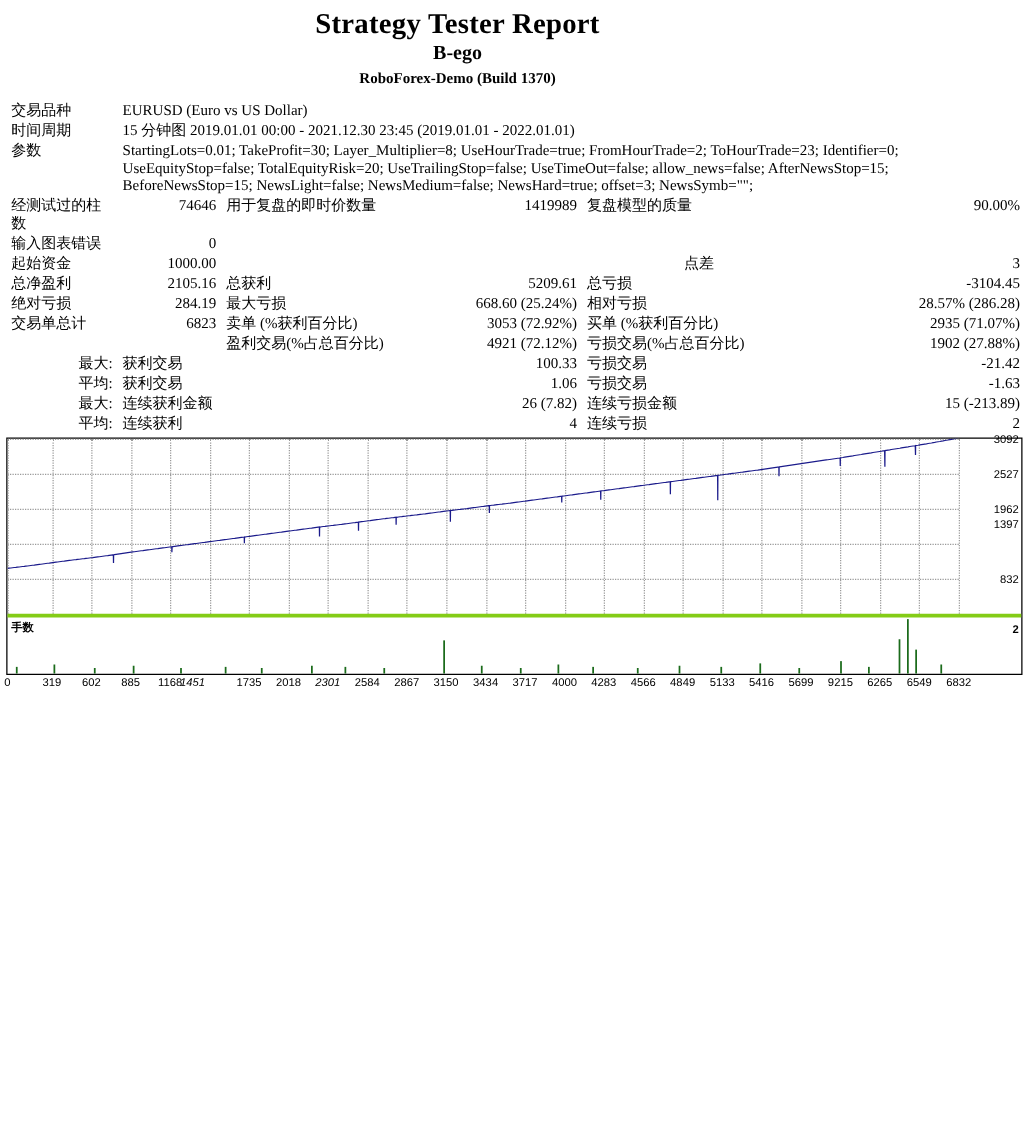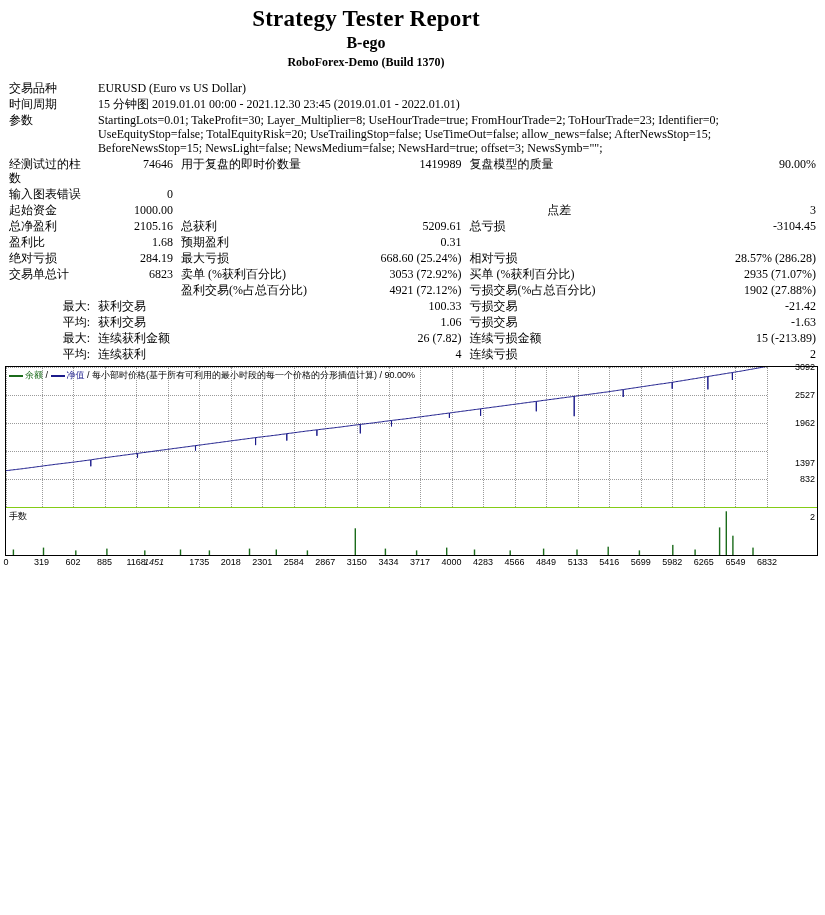--- a/index.html
+++ b/index.html
@@ -127,23 +127,24 @@
     position: absolute;
     right: 2px;
     font-family: "Liberation Sans", sans-serif;
     font-size: 9px;
     color: #000;
     transform: translateY(-50%);
   }
   .lots-chart {
     position: relative;
     height: 48px;
-    border-top: 1px solid #84cc16;
+    border-top: 3px solid #84cc16;
     width: 100%;
     box-sizing: border-box;
+    font-weight: bold;
   }
   .lots-label {
     position: absolute;
     left: 3px; top: 2px;
     font-family: "Liberation Sans", sans-serif;
     font-size: 9px;
   }
   .lots-inner {
     position: absolute;
     left: 0; right: 50px; top: 0; bottom: 0;
@@ -230,28 +231,20 @@
 
       <tr>
         <td class="lbl">总净盈利</td>
         <td class="val">2105.16</td>
         <td class="valL">总获利</td>
         <td class="val">5209.61</td>
         <td class="valL">总亏损</td>
         <td class="val">-3104.45</td>
       </tr>
 
-      <tr>
-        <td class="lbl">盈利比</td>
-        <td class="val">1.68</td>
-        <td class="valL">预期盈利</td>
-        <td class="val">0.31</td>
-        <td class="valL"></td>
-        <td class="val"></td>
-      </tr>
 
       <tr>
         <td class="lbl">绝对亏损</td>
         <td class="val">284.19</td>
         <td class="valL">最大亏损</td>
         <td class="val">668.60 (25.24%)</td>
         <td class="valL">相对亏损</td>
         <td class="val">28.57% (286.28)</td>
       </tr>
 
@@ -307,27 +300,20 @@
         <td class="valL"></td>
         <td class="val">4</td>
         <td class="valL">连续亏损</td>
         <td class="val">2</td>
       </tr>
     </tbody>
   </table>
 
   <div class="chart-wrap">
     <div class="equity-chart">
-      <div class="legend">
-        <span class="lbl1"><span class="sw" style="background:#1b6b1b"></span><span>余额</span></span>
-        <span style="color:#000"> / </span>
-        <span class="lbl2"><span class="sw" style="background:#1b1b8b"></span><span>净值</span></span>
-        <span style="color:#000"> / </span>
-        <span class="lbl3">每小部时价格(基于所有可利用的最小时段的每一个价格的分形插值计算) / 90.00%</span>
-      </div>
       <div class="chart-inner" id="equity-inner">
           <div class="hgrid" style="top: 0px;"></div>
           <div class="hgrid" style="top: 28px;"></div>
           <div class="hgrid" style="top: 56px;"></div>
           <div class="hgrid" style="top: 84px;"></div>
           <div class="hgrid" style="top: 112px;"></div>
           <div class="vgrid" style="left: 0px;"></div>
           <div class="vgrid" style="left: 35.5326px;"></div>
           <div class="vgrid" style="left: 67.0553px;"></div>
           <div class="vgrid" style="left: 98.578px;"></div>
@@ -353,21 +339,21 @@
           <div class="vgrid" style="left: 729.477px;"></div>
           <div class="vgrid" style="left: 761px;"></div>
           <svg width="761" height="140" style="position: absolute; left: 0px; top: 0px;">
             <path d="M0.0 103.7 L1.3 103.5 L2.7 103.4 L4.0 103.2 L5.3 103.0 L6.7 102.9 L8.0 102.7 L9.4 102.6 L10.7 102.4 L12.0 102.2 L13.4 102.1 L14.7 101.9 L16.0 101.8 L17.4 101.6 L18.7 101.4 L20.0 101.2 L21.4 101.1 L22.7 100.9 L24.1 100.7 L25.4 100.5 L26.7 100.4 L28.1 100.2 L29.4 100.0 L30.7 99.8 L32.1 99.6 L33.4 99.5 L34.8 99.3 L36.1 99.1 L37.4 98.9 L38.8 98.7 L40.1 98.6 L41.4 98.4 L42.8 98.2 L44.1 98.0 L45.4 97.9 L46.8 97.7 L48.1 97.5 L49.5 97.3 L50.8 97.2 L52.1 97.0 L53.5 96.8 L54.8 96.7 L56.1 96.5 L57.5 96.4 L58.8 96.2 L60.1 96.0 L61.5 95.9 L62.8 95.7 L64.2 95.6 L65.5 95.4 L66.8 95.2 L68.2 95.1 L69.5 94.9 L70.8 94.7 L72.2 94.5 L73.5 94.4 L74.9 94.2 L76.2 94.0 L77.5 93.8 L78.9 93.6 L80.2 93.5 L81.5 93.3 L82.9 93.1 L84.2 92.9 L84.7 92.9 L84.8 99.3 L84.9 92.9 L85.5 92.7 L86.9 92.5 L88.2 92.3 L89.6 92.1 L90.9 91.9 L92.2 91.7 L93.6 91.5 L94.9 91.3 L96.2 91.1 L97.6 90.9 L98.9 90.7 L100.2 90.5 L101.6 90.4 L102.9 90.2 L104.3 90.0 L105.6 89.8 L106.9 89.6 L108.3 89.5 L109.6 89.3 L110.9 89.1 L112.3 88.9 L113.6 88.8 L115.0 88.6 L116.3 88.4 L117.6 88.2 L119.0 88.0 L120.3 87.9 L121.6 87.7 L123.0 87.5 L124.3 87.3 L125.6 87.2 L127.0 87.0 L128.3 86.8 L129.7 86.6 L131.0 86.4 L131.4 86.4 L131.5 90.8 L131.7 86.4 L132.3 86.3 L133.7 86.1 L135.0 85.9 L136.3 85.7 L137.7 85.5 L139.0 85.4 L140.3 85.2 L141.7 85.0 L143.0 84.8 L144.4 84.7 L145.7 84.5 L147.0 84.3 L148.4 84.1 L149.7 83.9 L151.0 83.8 L152.4 83.6 L153.7 83.4 L155.1 83.2 L156.4 83.0 L157.7 82.9 L159.1 82.7 L160.4 82.5 L161.7 82.3 L163.1 82.2 L164.4 82.0 L165.7 81.8 L167.1 81.6 L168.4 81.4 L169.8 81.3 L171.1 81.1 L172.4 80.9 L173.8 80.7 L175.1 80.6 L176.4 80.4 L177.8 80.2 L179.1 80.0 L180.4 79.8 L181.8 79.7 L183.1 79.5 L184.5 79.3 L185.8 79.1 L187.1 78.9 L188.5 78.8 L189.4 78.6 L189.5 83.6 L189.6 78.6 L189.8 78.6 L191.1 78.4 L192.5 78.2 L193.8 78.1 L195.2 77.9 L196.5 77.7 L197.8 77.5 L199.2 77.3 L200.5 77.2 L201.8 77.0 L203.2 76.8 L204.5 76.6 L205.8 76.4 L207.2 76.3 L208.5 76.1 L209.9 75.9 L211.2 75.7 L212.5 75.6 L213.9 75.4 L215.2 75.2 L216.5 75.0 L217.9 74.8 L219.2 74.7 L220.5 74.5 L221.9 74.3 L223.2 74.1 L224.6 73.9 L225.9 73.8 L227.2 73.6 L228.6 73.4 L229.9 73.2 L231.2 73.1 L232.6 72.9 L233.9 72.7 L235.3 72.5 L236.6 72.3 L237.9 72.2 L239.3 72.0 L240.6 71.8 L241.9 71.6 L243.3 71.5 L244.6 71.3 L245.9 71.1 L247.3 70.9 L248.6 70.7 L249.5 70.6 L249.6 78.1 L249.7 70.6 L250.0 70.6 L251.3 70.4 L252.6 70.2 L254.0 70.1 L255.3 69.9 L256.6 69.8 L258.0 69.6 L259.3 69.4 L260.6 69.3 L262.0 69.1 L263.3 69.0 L264.7 68.8 L266.0 68.6 L267.3 68.5 L268.7 68.3 L270.0 68.1 L271.3 68.0 L272.7 67.8 L274.0 67.6 L275.4 67.4 L276.7 67.2 L278.0 67.1 L279.4 66.9 L280.7 66.7 L280.7 66.7 L280.8 73.6 L280.9 66.7 L282.0 66.5 L283.4 66.3 L284.7 66.2 L286.0 66.0 L287.4 65.8 L288.7 65.6 L290.1 65.5 L291.4 65.3 L292.7 65.1 L294.1 64.9 L295.4 64.7 L296.7 64.6 L298.1 64.4 L299.4 64.2 L300.7 64.0 L302.1 63.9 L303.4 63.7 L304.8 63.6 L306.1 63.4 L307.4 63.2 L308.8 63.1 L310.1 62.9 L310.8 62.8 L310.9 68.8 L311.0 62.8 L311.4 62.8 L312.8 62.6 L314.1 62.4 L315.4 62.3 L316.8 62.1 L318.1 62.0 L319.5 61.8 L320.8 61.6 L322.1 61.5 L323.5 61.3 L324.8 61.2 L326.1 61.0 L327.5 60.9 L328.8 60.7 L330.2 60.5 L331.5 60.4 L332.8 60.2 L334.2 60.1 L335.5 59.9 L336.8 59.7 L338.2 59.5 L339.5 59.4 L340.8 59.2 L342.2 59.0 L343.5 58.8 L344.9 58.6 L346.2 58.5 L347.5 58.3 L348.9 58.1 L350.2 57.9 L351.5 57.8 L352.9 57.6 L354.2 57.4 L354.2 57.4 L354.3 66.4 L354.4 57.4 L355.5 57.3 L356.9 57.1 L358.2 57.0 L359.6 56.8 L360.9 56.6 L362.2 56.5 L363.6 56.3 L364.9 56.2 L366.2 56.0 L367.6 55.9 L368.9 55.7 L370.3 55.5 L371.6 55.3 L372.9 55.1 L374.3 55.0 L375.6 54.8 L376.9 54.6 L378.3 54.4 L379.6 54.2 L380.9 54.1 L382.3 53.9 L383.6 53.7 L385.0 53.5 L385.4 53.5 L385.5 59.4 L385.6 53.5 L386.3 53.4 L387.6 53.2 L389.0 53.1 L390.3 52.9 L391.6 52.7 L393.0 52.6 L394.3 52.4 L395.6 52.3 L397.0 52.1 L398.3 52.0 L399.7 51.8 L401.0 51.6 L402.3 51.5 L403.7 51.3 L405.0 51.1 L406.3 50.9 L407.7 50.7 L409.0 50.6 L410.4 50.4 L411.7 50.2 L413.0 50.0 L414.4 49.9 L415.7 49.7 L417.0 49.5 L418.4 49.3 L419.7 49.1 L421.0 49.0 L422.4 48.8 L423.7 48.6 L425.1 48.4 L426.4 48.2 L427.7 48.1 L429.1 47.9 L430.4 47.7 L431.7 47.5 L433.1 47.4 L434.4 47.2 L435.7 47.0 L437.1 46.8 L438.4 46.6 L439.8 46.5 L441.1 46.3 L442.4 46.1 L443.3 46.0 L443.4 50.9 L443.5 46.0 L443.8 45.9 L445.1 45.8 L446.4 45.6 L447.8 45.4 L449.1 45.2 L450.5 45.0 L451.8 44.9 L453.1 44.7 L454.5 44.5 L455.8 44.3 L457.1 44.1 L458.5 44.0 L459.8 43.8 L461.1 43.6 L462.5 43.4 L463.8 43.3 L465.2 43.1 L466.5 42.9 L467.8 42.7 L469.2 42.5 L470.5 42.4 L471.8 42.2 L473.2 42.0 L474.5 41.8 L474.5 41.8 L474.6 48.8 L474.7 41.8 L475.8 41.6 L477.2 41.5 L478.5 41.3 L479.9 41.1 L481.2 40.9 L482.5 40.8 L483.9 40.6 L485.2 40.4 L486.5 40.2 L487.9 40.0 L489.2 39.9 L490.6 39.7 L491.9 39.5 L493.2 39.3 L494.6 39.2 L495.9 39.0 L497.2 38.8 L498.6 38.6 L499.9 38.4 L501.2 38.3 L502.6 38.1 L503.9 37.9 L505.3 37.7 L506.6 37.5 L507.9 37.4 L509.3 37.2 L510.6 37.0 L511.9 36.8 L513.3 36.7 L514.6 36.5 L515.9 36.3 L517.3 36.1 L518.6 35.9 L520.0 35.8 L521.3 35.6 L522.6 35.4 L524.0 35.2 L525.3 35.0 L526.6 34.9 L528.0 34.7 L529.3 34.5 L530.2 34.4 L530.3 44.3 L530.4 34.4 L530.7 34.3 L532.0 34.2 L533.3 34.0 L534.7 33.8 L536.0 33.6 L537.3 33.4 L538.7 33.3 L540.0 33.1 L541.3 32.9 L542.7 32.7 L544.0 32.5 L545.4 32.4 L546.7 32.2 L548.0 32.0 L549.4 31.8 L550.7 31.7 L552.0 31.5 L553.4 31.3 L554.7 31.1 L556.0 30.9 L557.4 30.8 L558.7 30.6 L560.1 30.4 L561.4 30.2 L562.7 30.1 L564.1 29.9 L565.4 29.7 L566.7 29.5 L568.1 29.3 L568.1 29.3 L568.2 49.2 L568.3 29.3 L569.4 29.2 L570.8 29.0 L572.1 28.8 L573.4 28.6 L574.8 28.4 L576.1 28.3 L577.4 28.1 L578.8 27.9 L580.1 27.7 L581.4 27.6 L582.8 27.4 L584.1 27.2 L585.5 27.0 L586.8 26.8 L588.1 26.7 L589.5 26.5 L590.8 26.3 L592.1 26.1 L593.5 25.9 L594.8 25.8 L596.1 25.6 L597.5 25.4 L598.8 25.2 L600.2 25.1 L601.5 24.9 L602.8 24.7 L604.2 24.5 L605.5 24.3 L606.8 24.1 L608.2 23.9 L609.5 23.7 L610.8 23.5 L612.2 23.3 L613.5 23.1 L614.9 22.9 L616.2 22.7 L617.1 22.6 L617.2 30.0 L617.3 22.6 L617.5 22.5 L618.9 22.3 L620.2 22.1 L621.5 21.9 L622.9 21.7 L624.2 21.5 L625.6 21.3 L626.9 21.1 L628.2 20.9 L629.6 20.7 L630.9 20.5 L632.2 20.3 L633.6 20.1 L634.9 19.9 L636.2 19.7 L637.6 19.5 L638.9 19.3 L640.3 19.1 L641.6 18.9 L642.9 18.7 L644.3 18.5 L645.6 18.3 L646.9 18.1 L648.3 17.9 L649.6 17.7 L650.9 17.5 L652.3 17.3 L653.6 17.1 L655.0 16.9 L656.3 16.8 L657.6 16.6 L659.0 16.4 L660.3 16.2 L661.6 16.0 L663.0 15.8 L664.3 15.6 L665.7 15.4 L666.1 15.3 L666.2 21.7 L666.3 15.3 L667.0 15.2 L668.3 15.0 L669.7 14.7 L671.0 14.5 L672.3 14.3 L673.7 14.1 L675.0 13.9 L676.3 13.7 L677.7 13.4 L679.0 13.2 L680.4 13.0 L681.7 12.8 L683.0 12.6 L684.4 12.3 L685.7 12.1 L687.0 11.9 L688.4 11.7 L689.7 11.5 L691.0 11.3 L692.4 11.0 L693.7 10.8 L695.1 10.6 L696.4 10.4 L697.7 10.2 L699.1 10.0 L700.4 9.7 L701.7 9.5 L701.7 9.5 L701.9 22.4 L702.0 9.5 L703.1 9.3 L704.4 9.1 L705.8 8.9 L707.1 8.6 L708.4 8.4 L709.8 8.2 L711.1 8.0 L712.4 7.8 L713.8 7.6 L715.1 7.3 L716.4 7.1 L717.8 6.9 L719.1 6.7 L720.5 6.5 L721.8 6.2 L723.1 6.0 L724.5 5.8 L725.8 5.6 L726.2 5.5 L726.4 13.0 L726.5 5.5 L727.1 5.4 L728.5 5.2 L729.8 4.9 L731.1 4.7 L732.5 4.5 L733.8 4.3 L735.2 4.1 L736.5 3.8 L737.8 3.6 L739.2 3.4 L740.5 3.1 L741.8 2.9 L743.2 2.6 L744.5 2.4 L745.9 2.2 L747.2 1.9 L748.5 1.7 L749.9 1.4 L751.2 1.2 L752.5 1.0 L753.9 0.7 L755.2 0.5 L756.5 0.2 L757.9 -0.1 L759.2 -0.3 L760.6 -0.6 " fill="none" stroke="#1b1b8b" stroke-width="1"></path>
           </svg>
         </div>
       <div id="equity-ylabels">
           <div class="ylabel" style="top: 0px;">3092</div>
           <div class="ylabel" style="top: 28px;">2527</div>
           <div class="ylabel" style="top: 56px;">1962</div>
-          <div class="ylabel" style="top: 96px;">1397</div>
+          <div class="ylabel" style="top: 68px;">1397</div>
           <div class="ylabel" style="top: 112px;">832</div>
         </div>
     </div>
     <div class="lots-chart">
       <div class="lots-label">手数</div>
       <div class="lots-inner" id="lots-inner">
           <svg width="761" height="46" style="position: absolute; left: 0px; bottom: 0px;">
             <rect x="6.7" y="40.5" width="1.4" height="5.5" fill="#1b6b1b"></rect>
             <rect x="36.8" y="38.6" width="1.4" height="7.4" fill="#1b6b1b"></rect>
             <rect x="69.1" y="41.4" width="1.4" height="4.6" fill="#1b6b1b"></rect>
@@ -402,32 +388,32 @@
 
   <div class="xaxis" id="xaxis">
       <div class="xtick" style="left: 1px;">0</div>
       <div class="xtick" style="left: 36.5326px;">319</div>
       <div class="xtick" style="left: 68.0553px;">602</div>
       <div class="xtick" style="left: 99.578px;">885</div>
       <div class="xtick" style="left: 131.101px;">1168</div>
       <div class="xtick" style="left: 149px; font-style: italic;">1451</div>
       <div class="xtick" style="left: 194.257px;">1735</div>
       <div class="xtick" style="left: 225.78px;">2018</div>
-      <div class="xtick" style="left: 257.303px;">2301</div>
+      <div class="xtick" style="left: 257.303px; font-style: italic;">2301</div>
       <div class="xtick" style="left: 288.826px;">2584</div>
       <div class="xtick" style="left: 320.348px;">2867</div>
       <div class="xtick" style="left: 351.871px;">3150</div>
       <div class="xtick" style="left: 383.505px;">3434</div>
       <div class="xtick" style="left: 415.028px;">3717</div>
       <div class="xtick" style="left: 446.55px;">4000</div>
       <div class="xtick" style="left: 478.073px;">4283</div>
       <div class="xtick" style="left: 509.596px; text-align: center;">4566</div>
       <div class="xtick" style="left: 541.118px;">4849</div>
       <div class="xtick" style="left: 572.752px;">5133</div>
       <div class="xtick" style="left: 604.275px;">5416</div>
       <div class="xtick" style="left: 635.798px;">5699</div>
-      <div class="xtick" style="left: 667.321px;">5982</div>
+      <div class="xtick" style="left: 667.321px;">9215</div>
       <div class="xtick" style="left: 698.843px;">6265</div>
       <div class="xtick" style="left: 730.477px;">6549</div>
       <div class="xtick" style="left: 762px;">6832</div>
     </div>
 
 </div>
 
 </body></html>

